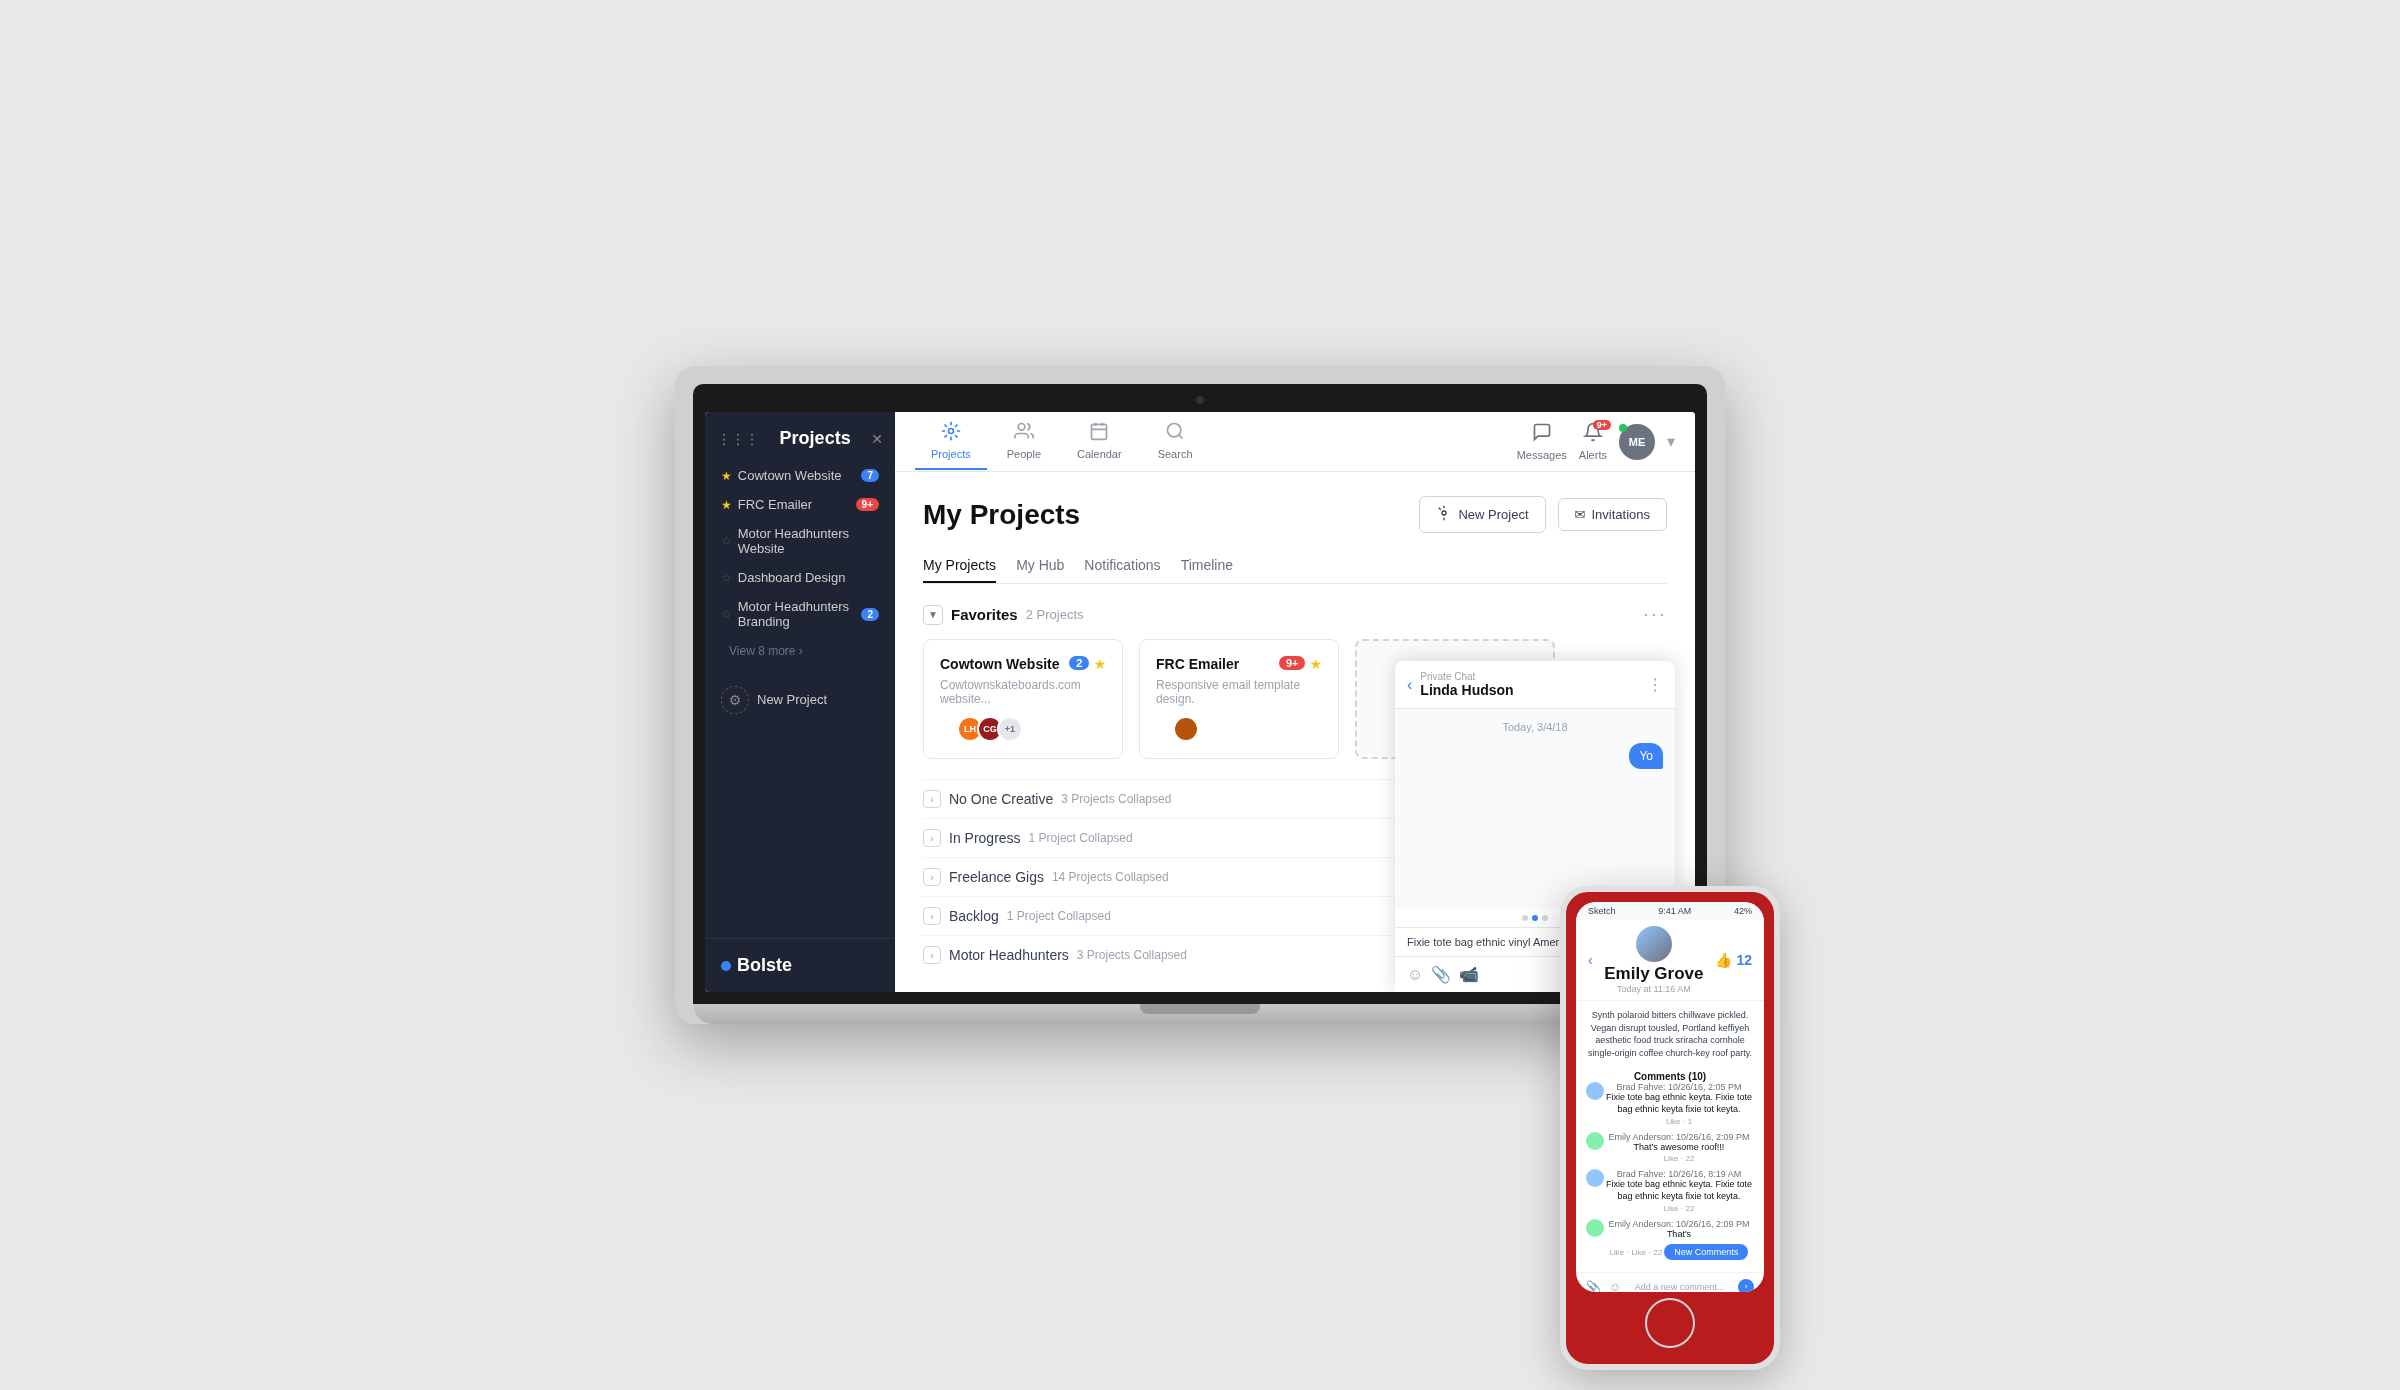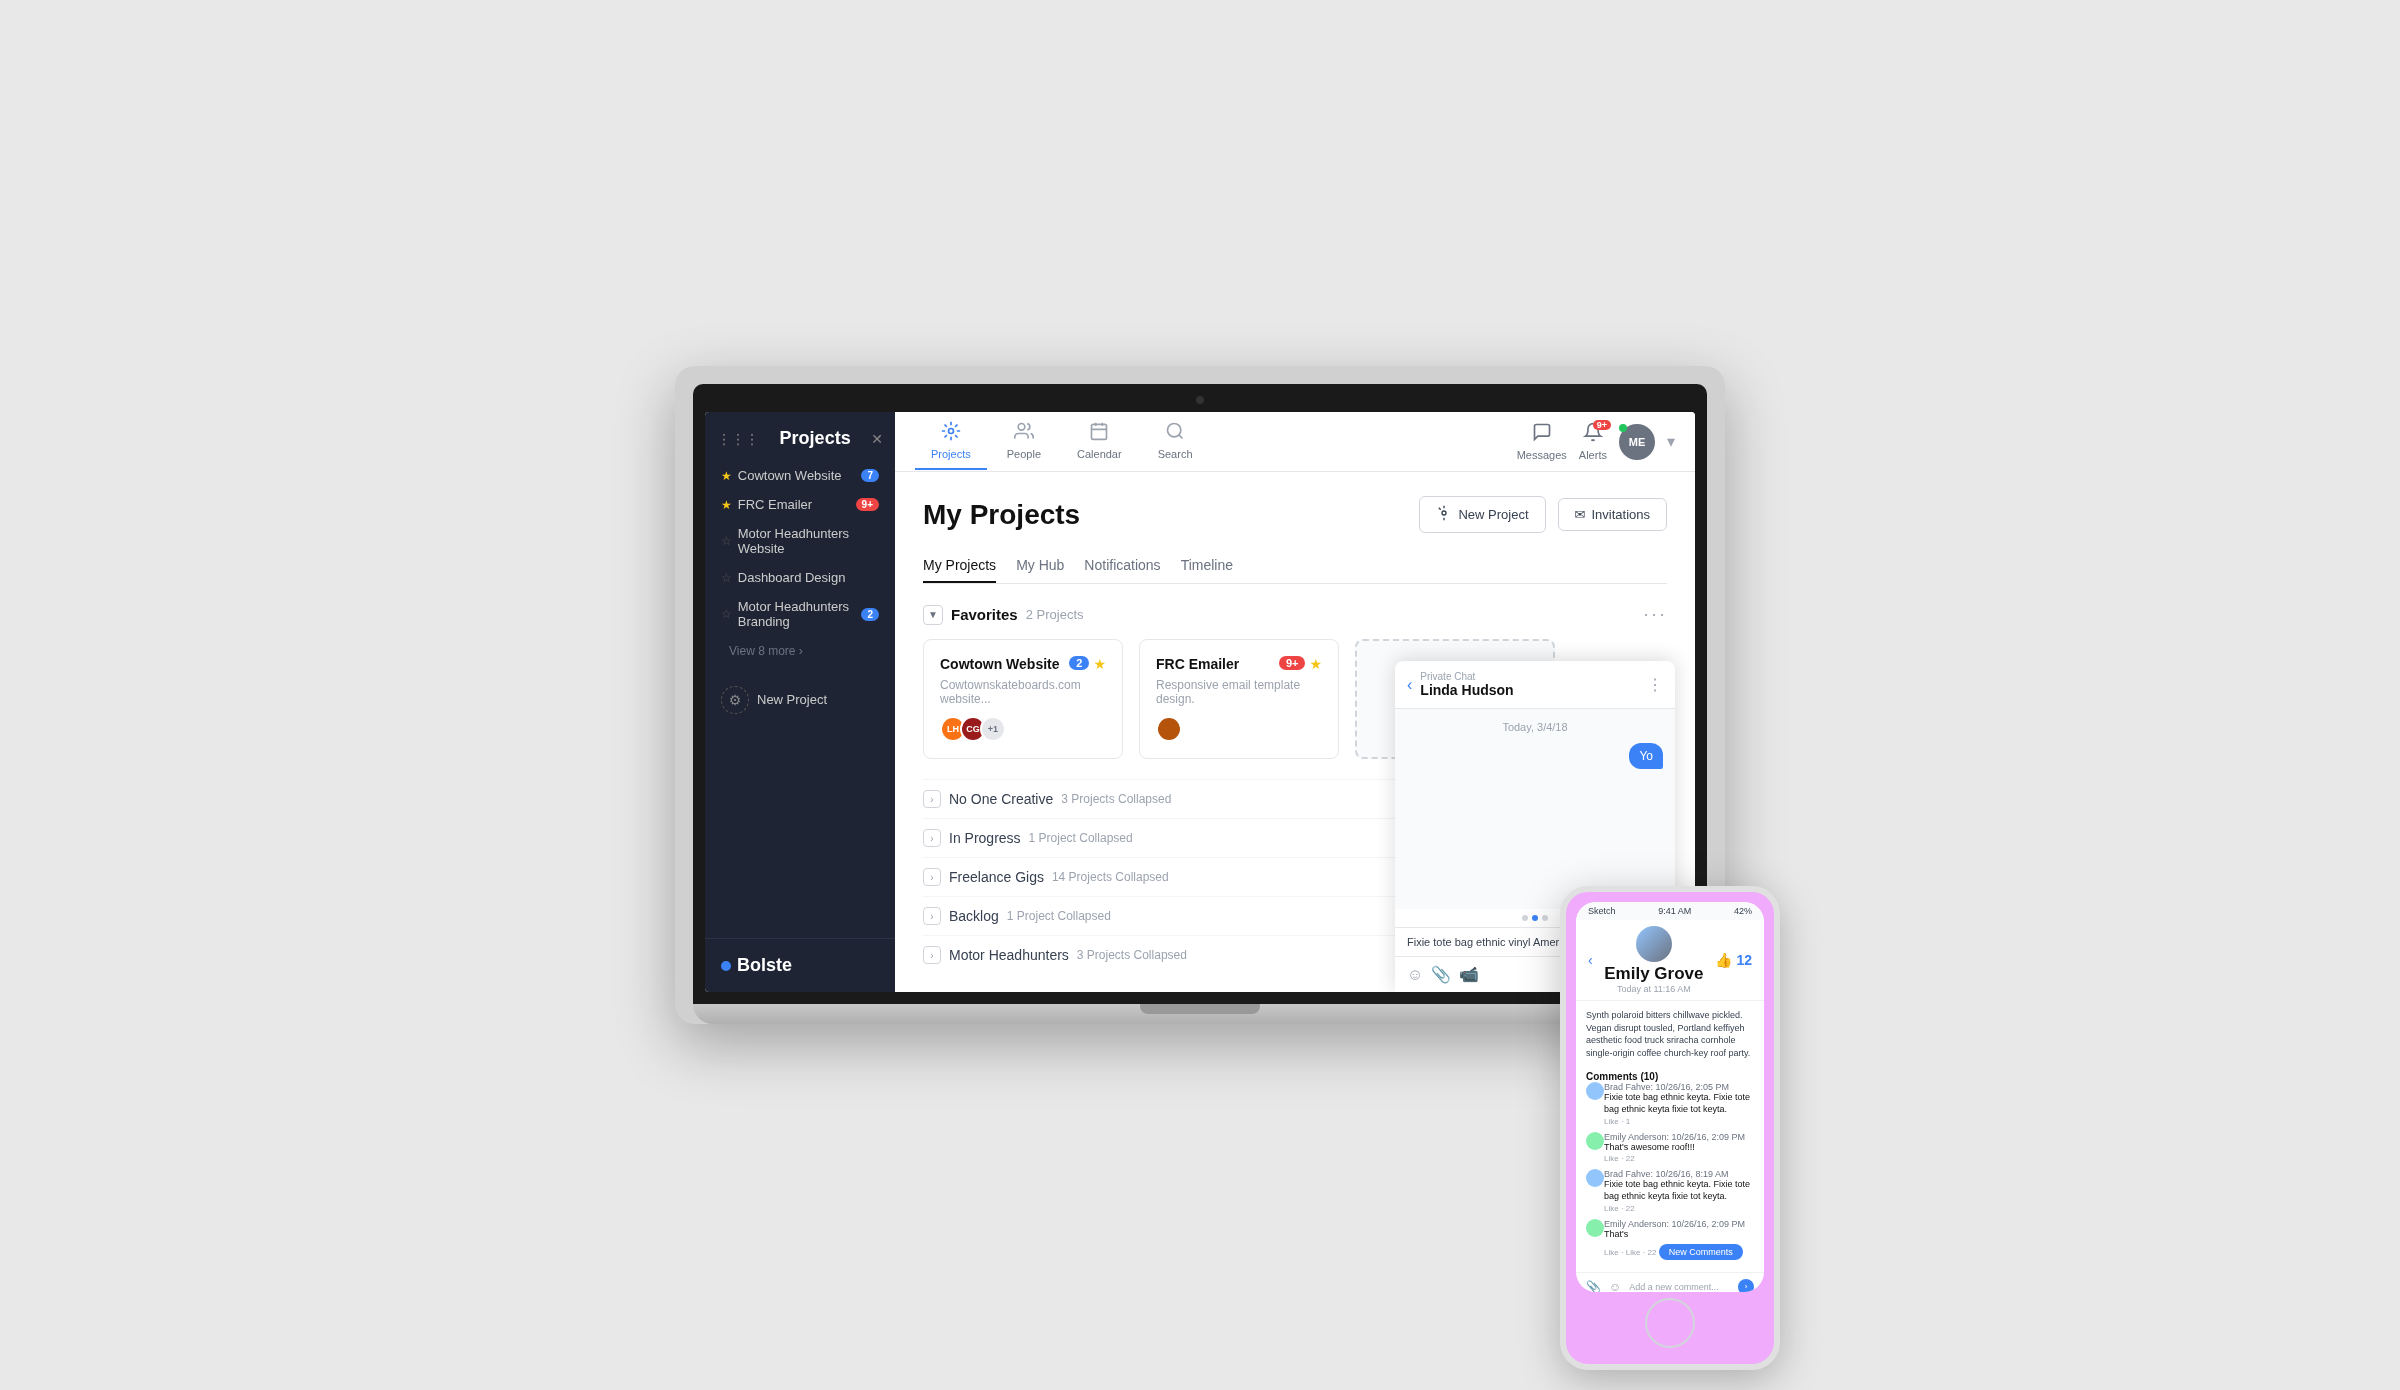--- a/index.html
+++ b/index.html
@@ -483,21 +483,21 @@
       display: flex;
       align-items: center;
       justify-content: center;
       font-size: 9px;
       font-weight: 600;
       color: #fff;
     }
 
     .avatar-small:first-child { margin-left: 0; }
 
-    .avatar-small.orange { background: #f97316; }
+    .avatar-small.orange { background: #f97316; margin-left: 17px; }
     .avatar-small.red-dark { background: #991b1b; }
     .avatar-small.count {
       background: #e5e7eb;
       color: #6b7280;
       font-size: 9px;
     }
 
     .new-project-card-icon {
       width: 40px;
       height: 40px;
@@ -689,25 +689,26 @@
       cursor: pointer;
       font-size: 16px;
     }
 
     
     .phone-mockup {
       position: absolute;
       bottom: -60px;
       right: -80px;
       width: 220px;
-      background: #f0abfc;
+      background: #b91c1c;
       border-radius: 28px;
       padding: 10px;
       box-shadow: 0 10px 40px rgba(0,0,0,0.25);
       border: 6px solid #e0e0e0;
+      text-align: center;
     }
 
     .phone-screen {
       background: #fff;
       border-radius: 20px;
       overflow: hidden;
       height: 390px;
     }
 
     .phone-status-bar {

